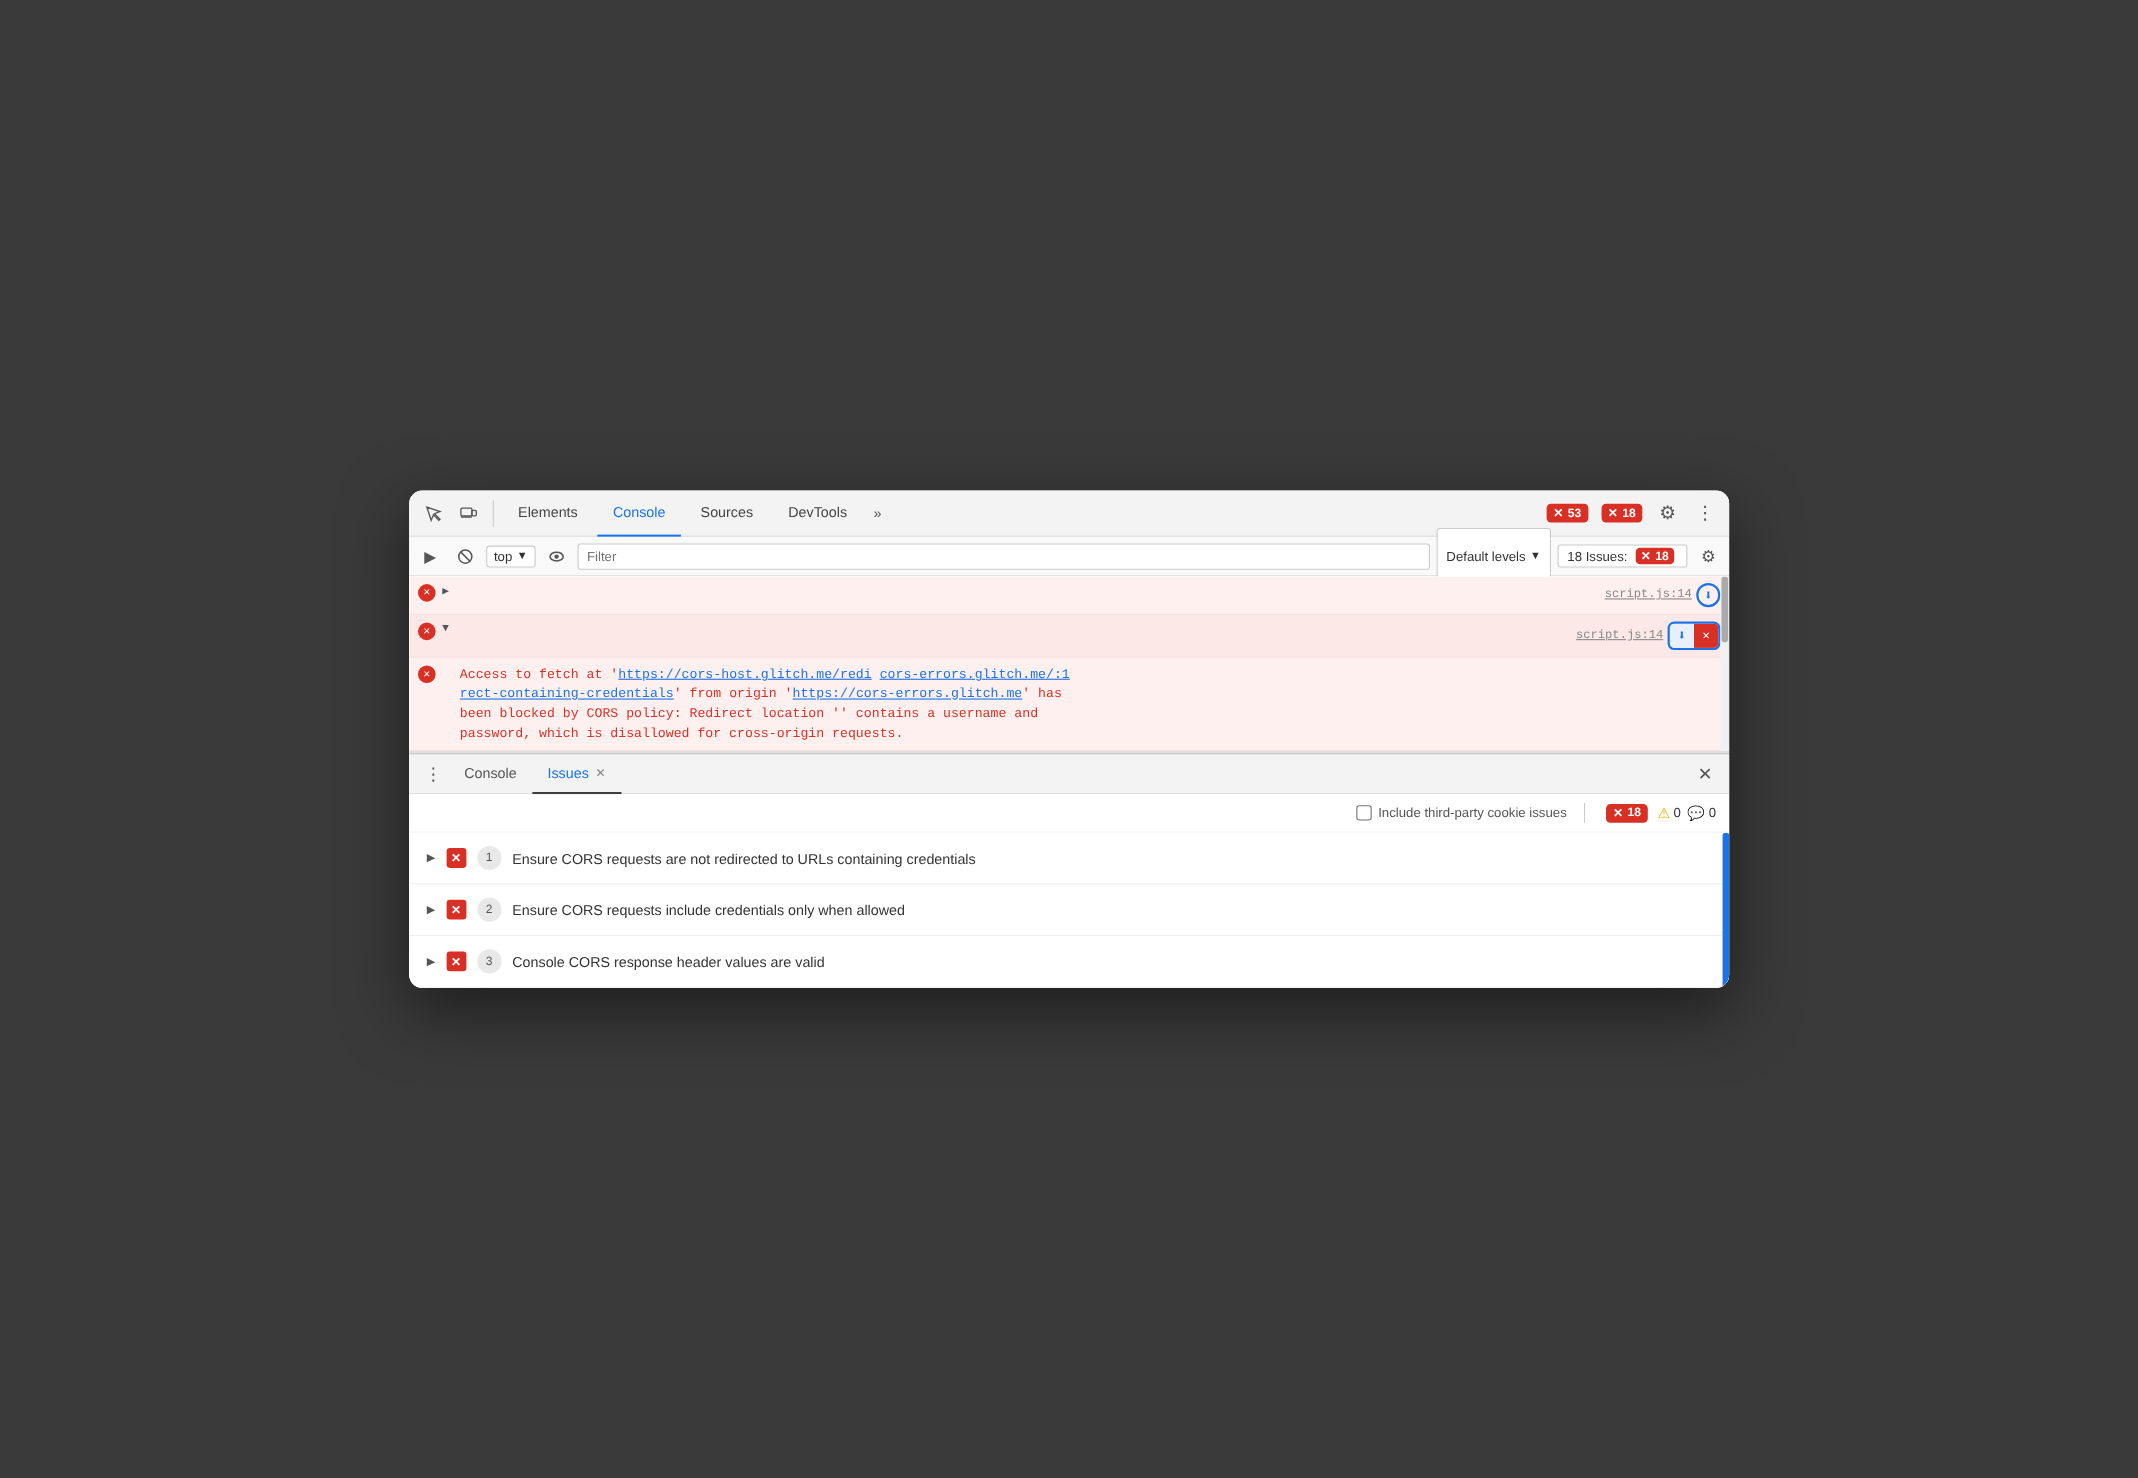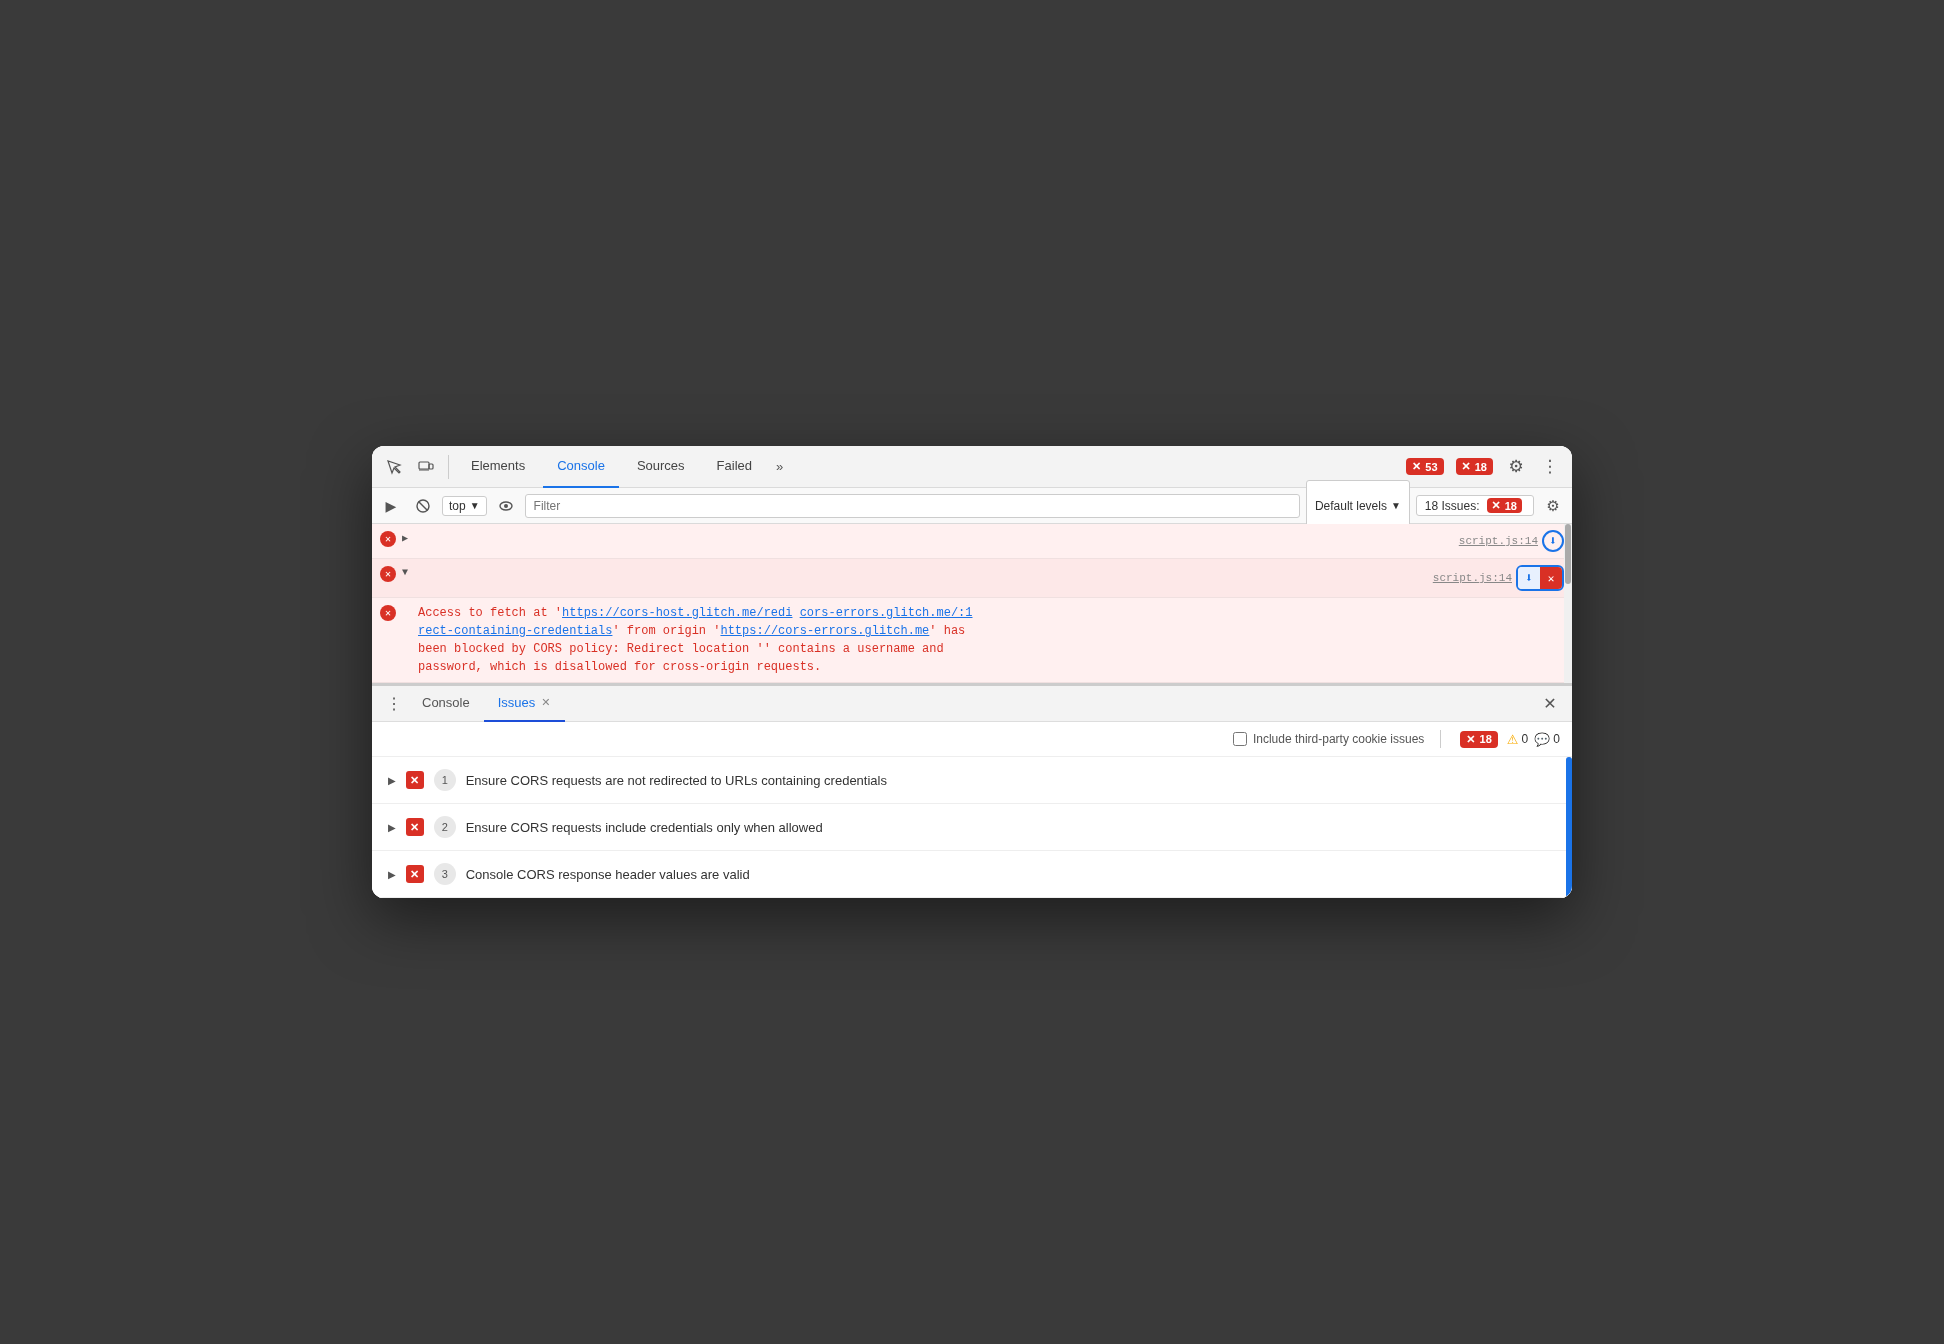--- a/index.html
+++ b/index.html
@@ -360,21 +360,21 @@
       display: flex;
       align-items: center;
       font-size: 13px;
       color: #555;
       cursor: pointer;
       border-bottom: 2px solid transparent;
       gap: 6px;
     }
     .bottom-tab.active {
       color: #1a73e8;
-      border-bottom: 2px solid #1d4ed8;
+      border-bottom: 2px solid #404040;
     }
     .bottom-tab-close {
       font-size: 11px;
       color: #888;
       cursor: pointer;
     }
     .bottom-close {
       margin-left: auto;
       width: 28px;
       height: 28px;
@@ -510,21 +510,21 @@
       <div class="tab">
         <span>Elements</span>
       </div>
       <div class="tab active">
         <span>Console</span>
       </div>
       <div class="tab">
         <span>Sources</span>
       </div>
       <div class="tab">
-        <span>Failed</span>
+        <span>DevTools</span>
       </div>
       <div class="tab-more">
         <span>»</span>
       </div>
       <div class="toolbar-end">
         <div class="error-badge">
           <span class="x-icon">✕</span>
           <span>53</span>
         </div>
         <div class="error-badge" style="background:#d93025;">

